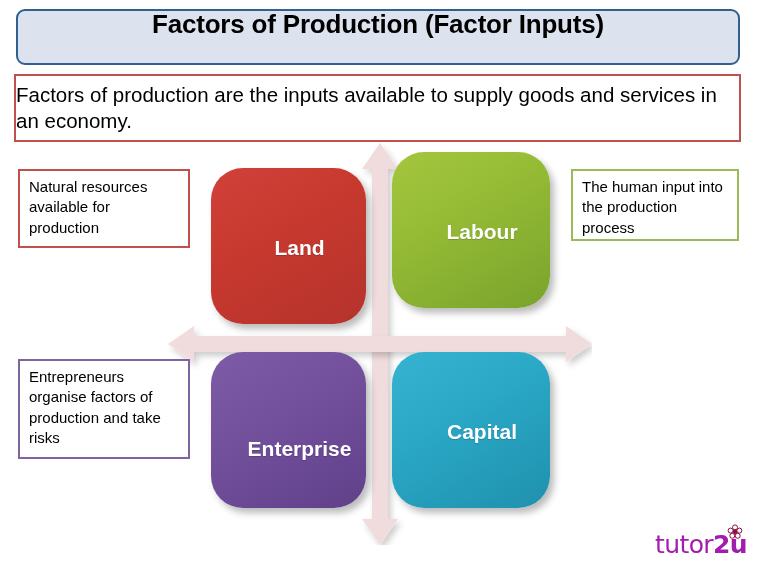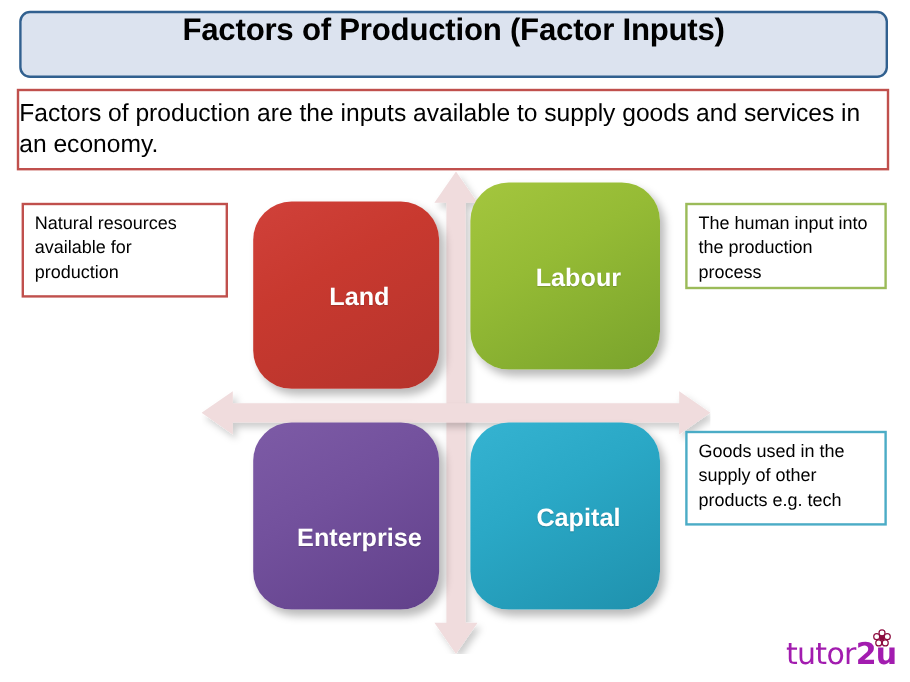--- a/index.html
+++ b/index.html
@@ -207,22 +207,22 @@
   <div class="quad quad-capital">
     <span class="quad-label">Capital</span>
   </div>
 
   <div class="note note-land">
     <span class="note-text">Natural resources available for production</span>
   </div>
   <div class="note note-labour">
     <span class="note-text">The human input into the production process</span>
   </div>
-  <div class="note note-capital">
-    <span class="note-text">Goods used in the supply of other products e.g. tech</span>
+  <div class="note note-enterprise">
+    <span class="note-text">Entrepreneurs organise factors of production and take risks</span>
   </div>
 
   <div class="logo">
     <div class="logo-word"><span>tutor</span><b>2u</b></div>
     <span class="logo-flower">
       <svg width="16" height="16" viewBox="0 0 16 16" xmlns="http://www.w3.org/2000/svg">
         <circle cx="8" cy="3.4" r="2.5" fill="#ffffff" stroke="#8c0b3f" stroke-width="1"></circle>
         <circle cx="12.4" cy="6.6" r="2.5" fill="#ffffff" stroke="#8c0b3f" stroke-width="1"></circle>
         <circle cx="10.7" cy="11.8" r="2.5" fill="#ffffff" stroke="#8c0b3f" stroke-width="1"></circle>
         <circle cx="5.3" cy="11.8" r="2.5" fill="#ffffff" stroke="#8c0b3f" stroke-width="1"></circle>

